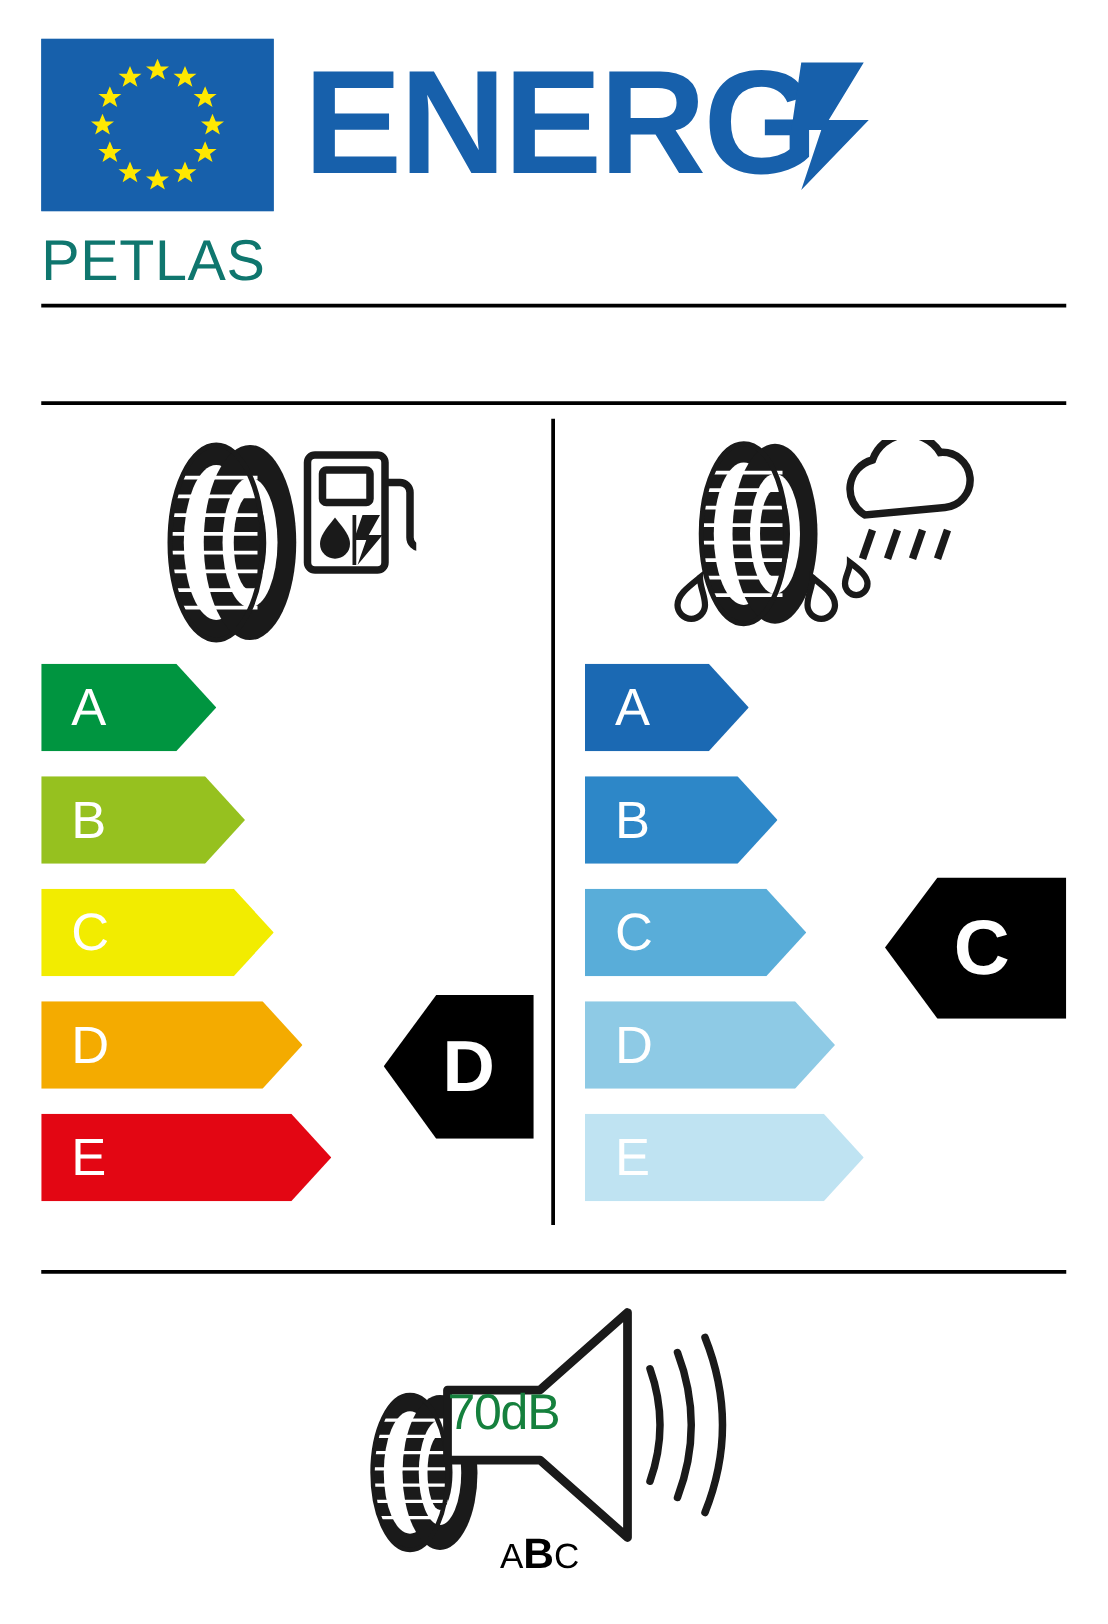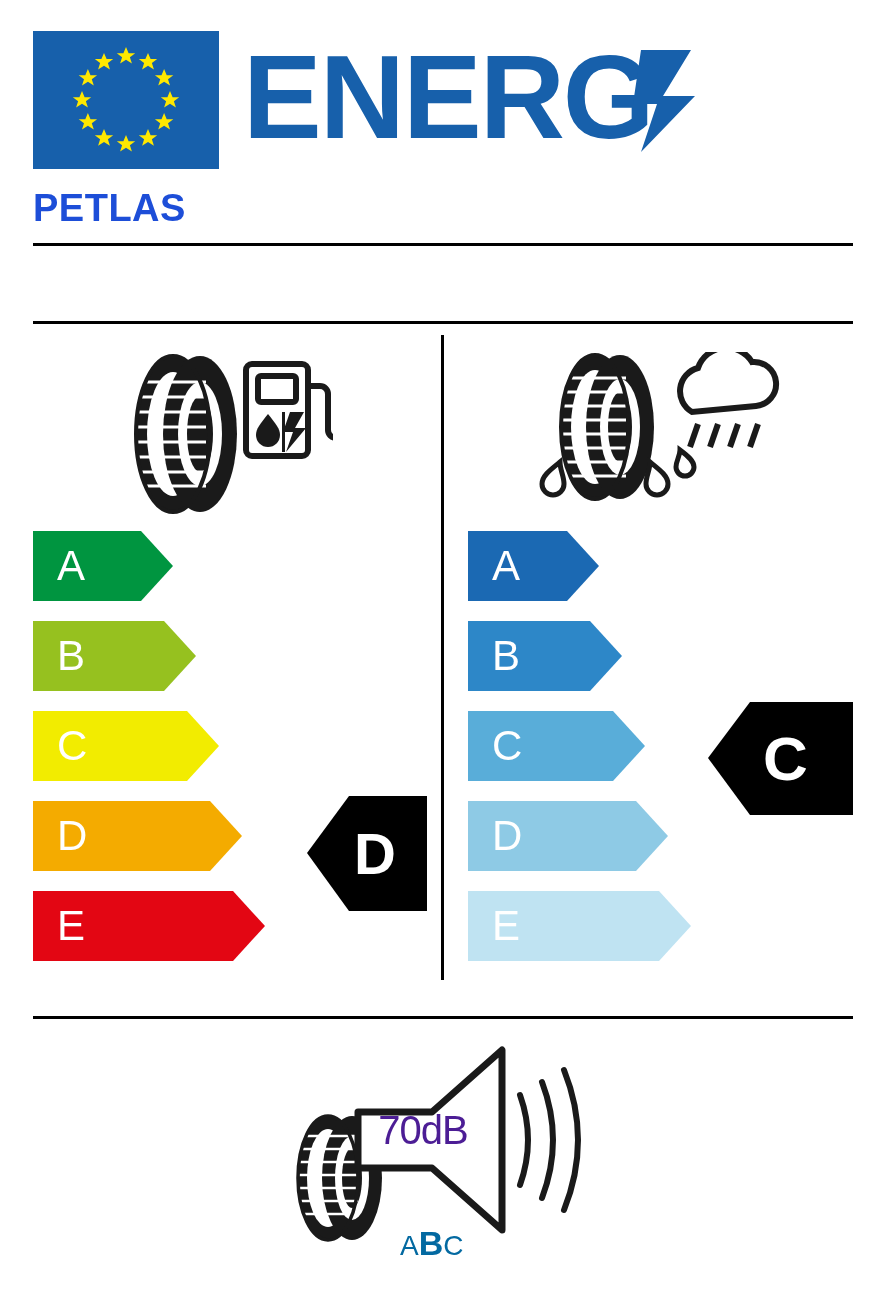--- a/index.html
+++ b/index.html
@@ -41,24 +41,24 @@
     width: 470px;
     height: 120px;
     text-align: right;
   }
   .energ-word svg { display:block; }
 
   .brand-name {
     position: absolute;
     left: 33px;
     top: 186px;
-    font-size: 38px;
-    font-weight: bold;
+    font-size: 46px;
+    font-weight: normal;
     letter-spacing: 0.5px;
-    color: #1d4ed8;
+    color: #0f766e;
     line-height: 44px;
   }
 
   .rule {
     position: absolute;
     background: #000;
     height: 3px;
     left: 33px;
     width: 820px;
   }
@@ -117,32 +117,31 @@
     left: 280px;
     top: 1040px;
     width: 330px;
     height: 240px;
   }
   .db-value {
     position: absolute;
     left: 358px;
     top: 1108px;
     width: 130px;
-    text-align: center;
     font-size: 40px;
-    color: #4c1d95;
+    color: #15803d;
     letter-spacing: -1px;
   }
   .abc-row {
     position: absolute;
     left: 400px;
     top: 1224px;
     width: 100px;
     font-size: 30px;
-    color: #0369a1;
+    color: #000000;
     letter-spacing: 0px;
   }
   .abc-row .on {
     font-weight: bold;
     font-size: 34px;
   }
   .abc-row .off {
     font-weight: normal;
     font-size: 28px;
   }

